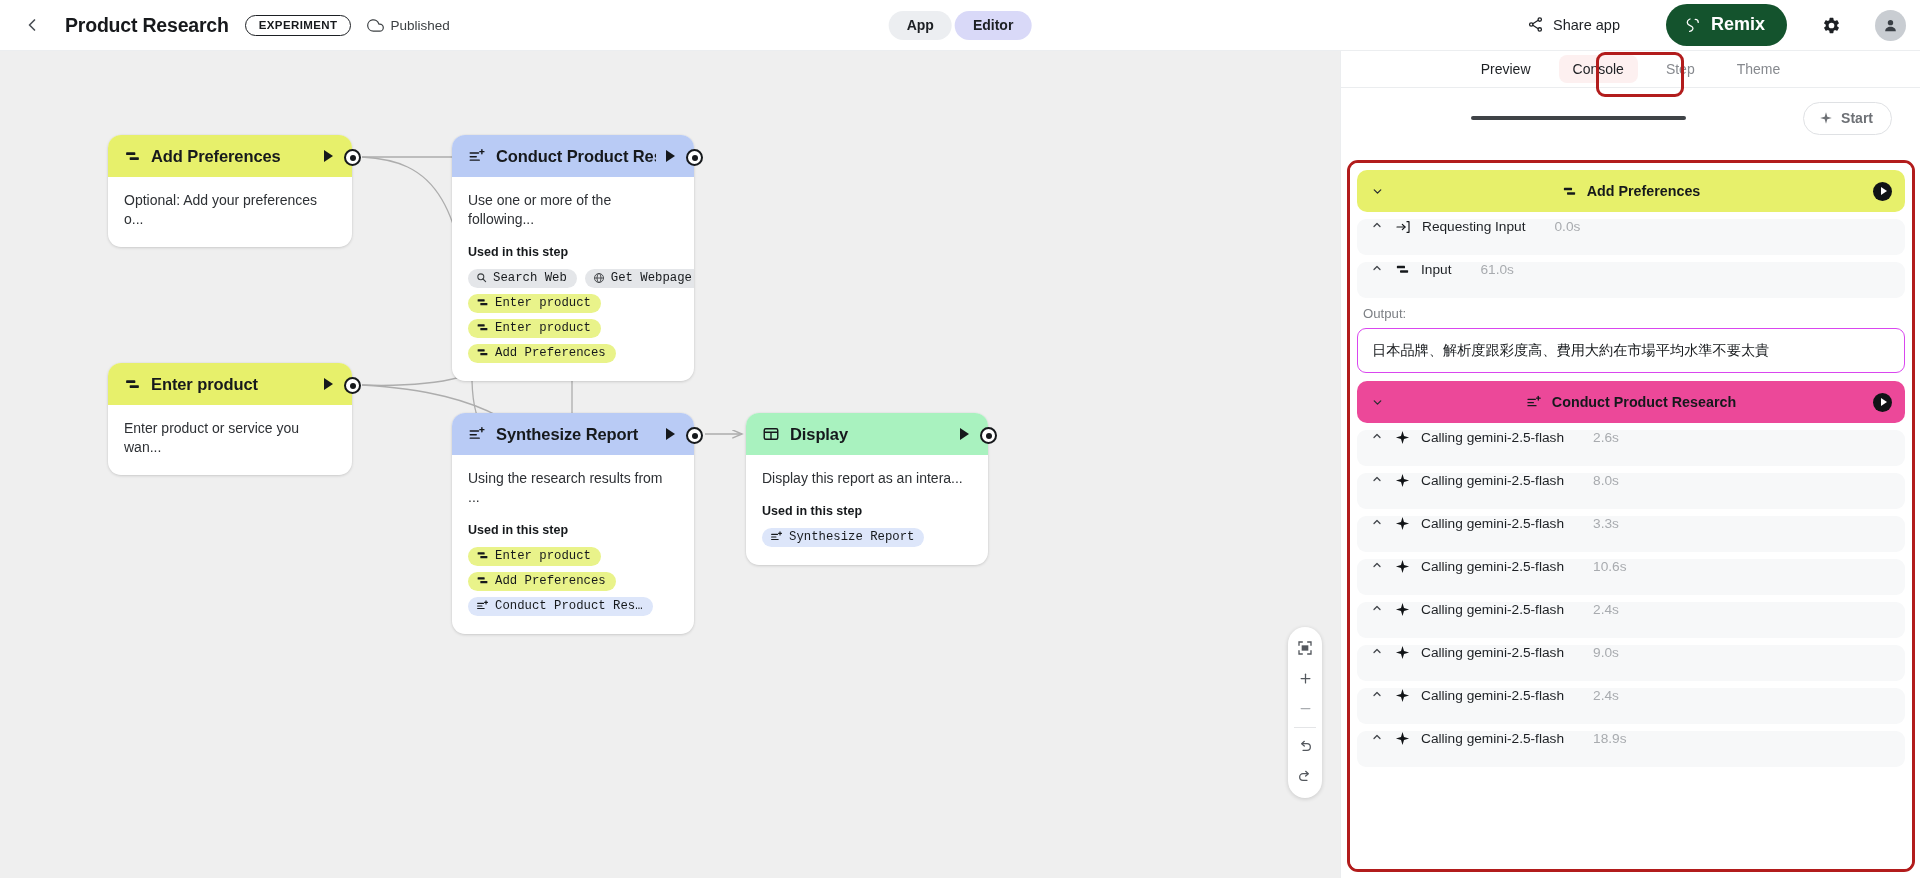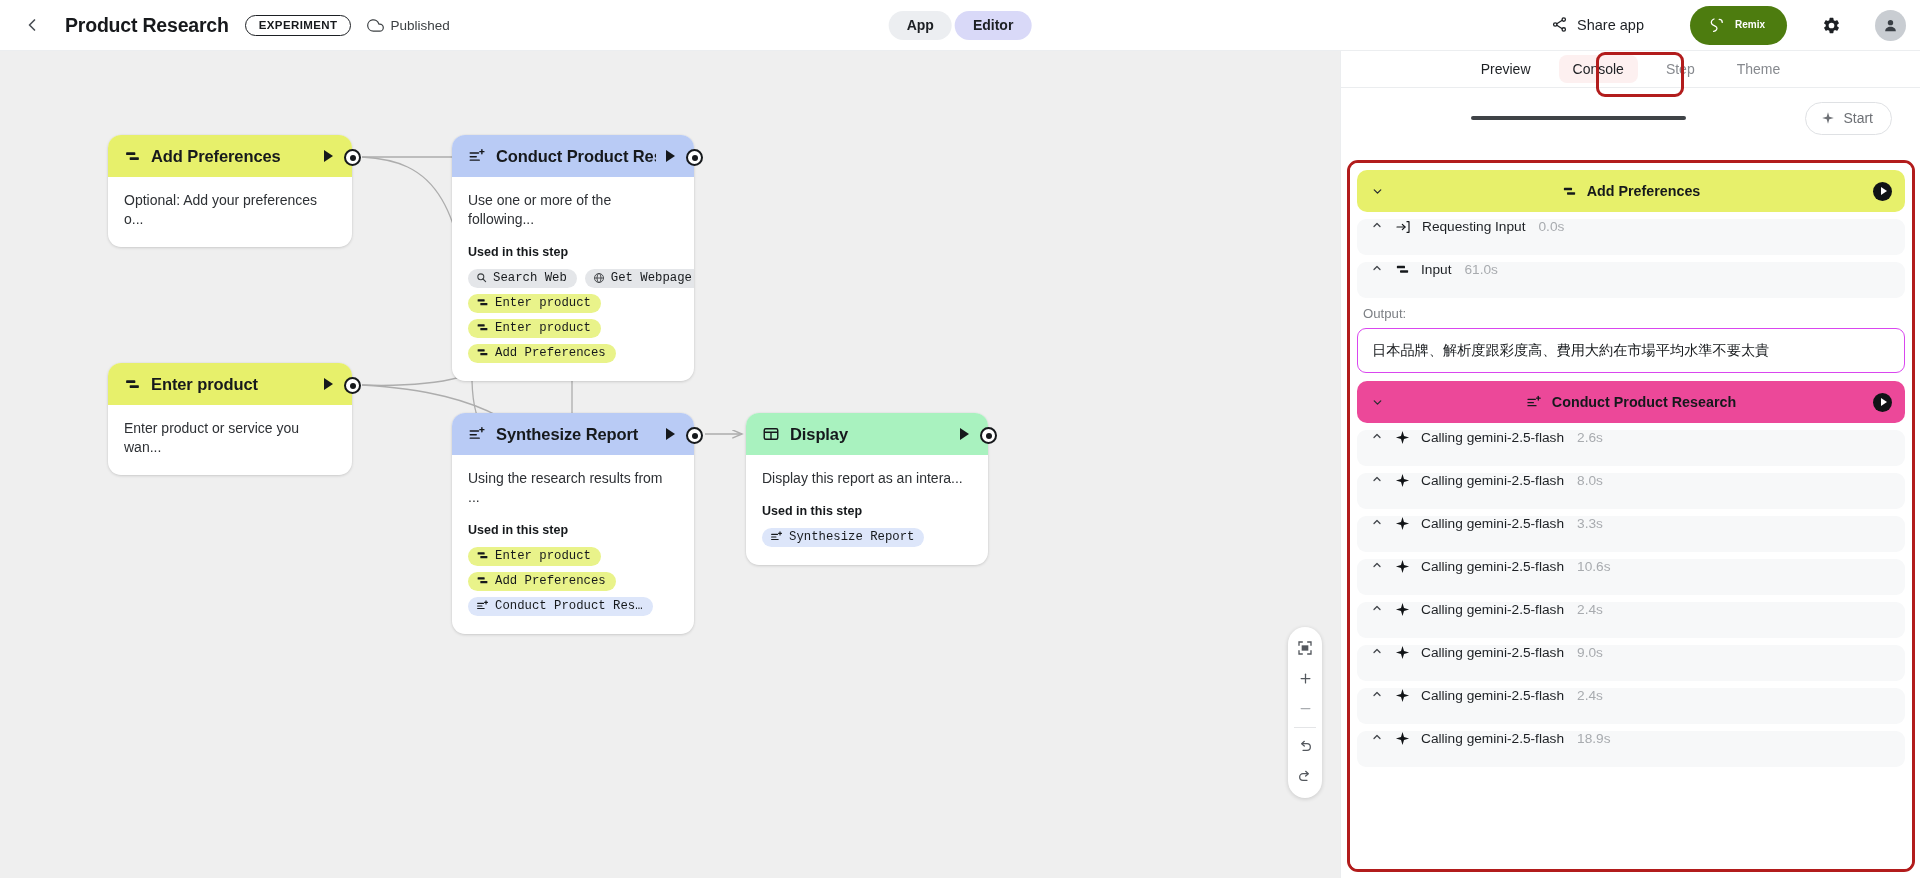--- a/index.html
+++ b/index.html
@@ -57,22 +57,22 @@
   }
   .share-btn {
     display: flex; align-items: center; gap: 9px;
     padding: 9px 19px 10px 16px; border-radius: 21px;
     font-size: 14.5px; color: #1d2024; cursor: pointer;
     background: #fff;
   }
   .remix-btn {
     display: flex; align-items: center; gap: 9px;
     padding: 10px 22px 11px 18px; border-radius: 21px;
-    background: #4d7c0f; color: #ffffff;
-    font-size: 10px; font-weight: bold; cursor: pointer;
+    background: #14532d; color: #ffffff;
+    font-size: 18px; font-weight: bold; cursor: pointer;
   }
   .icon-btn {
     width: 34px; height: 34px; border-radius: 50%;
     display: flex; align-items: center; justify-content: center;
     cursor: pointer; color: #1d2024;
   }
   .avatar {
     width: 31px; height: 31px; border-radius: 50%;
     background: #c9cdd2; display: flex; align-items: center;
     justify-content: center; cursor: pointer; color: #3a3f45;
@@ -176,21 +176,21 @@
   }
   .rtab.active { color: #1d2024; font-weight: normal; }
   .rtab.selected-hl { background: #fdf0f0; color: #1d2024; }
   .hl-console {
     position: absolute; border: 3.4px solid #b21c1c; border-radius: 9px;
     left: 255px; top: 1px; width: 88px; height: 45px;
     pointer-events: none;
   }
   .runrow {
     height: 60px; display: flex; align-items: center;
-    padding: 0 24px 0 5px; position: relative;
+    padding: 0 24px 0 5px; position: relative; font-weight: bold;
   }
   .progressline {
     position: absolute; left: 130px; width: 215px; height: 3.2px;
     background: #3f4347; border-radius: 2px;
   }
   .start-btn {
     position: absolute; right: 28px;
     display: flex; align-items: center; gap: 8px;
     border: 1px solid #dfe1e4; border-radius: 17px;
     padding: 7px 18px 8px 15px; font-size: 14px; color: #6d7075;
@@ -233,21 +233,21 @@
     border-top: 4px solid transparent;
     border-bottom: 4px solid transparent;
   }
   .logrow {
     height: 36px; border-radius: 9px; background: #f7f8f9;
     display: flex; align-items: flex-start; gap: 11px;
     padding: 0 14px; margin-bottom: 7px; cursor: pointer;
   }
   .logrow .chev-up { font-size: 12px; color: #42464b; width: 13px; }
   .logrow .ltext { font-size: 13.7px; color: #1d2024; }
-  .logrow .ltime { font-size: 13.7px; color: #a8abaf; margin-left: 2px; }
+  .logrow .ltime { font-size: 13.7px; color: #a8abaf; margin-left: 18px; }
   .output-label {
     font-size: 13.2px; color: #7d8085; margin: 8px 0 7px 6px;
   }
   .output-box {
     border: 1px solid #d946ef; border-radius: 9px;
     padding: 12px 14px; font-size: 14.2px; color: #16191c;
     margin-bottom: 8px; background: #fff;
   }
 
   svg { display: block; }

